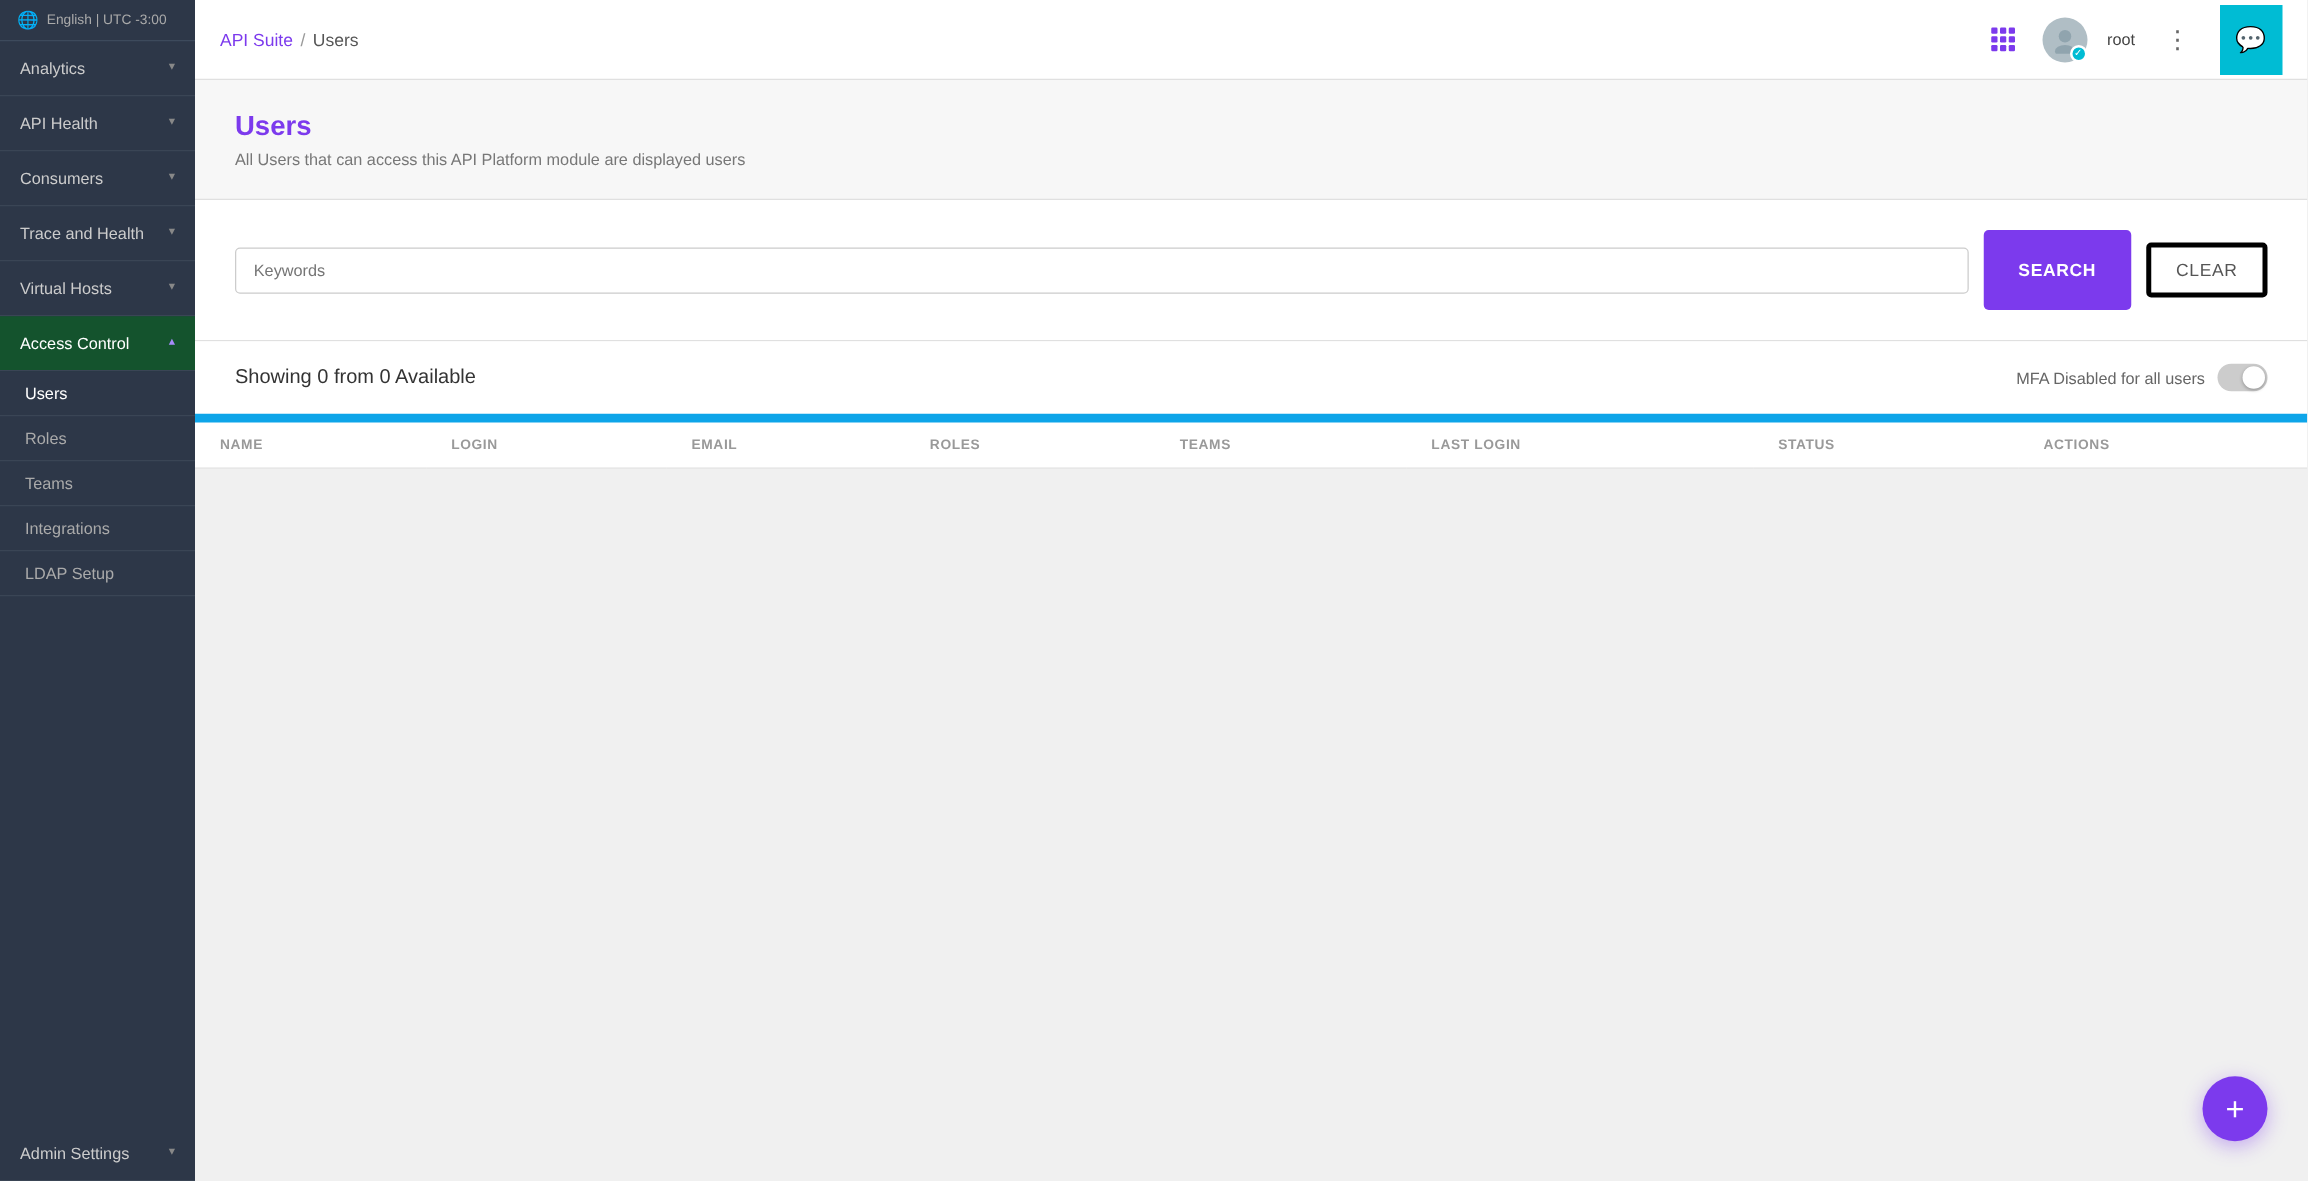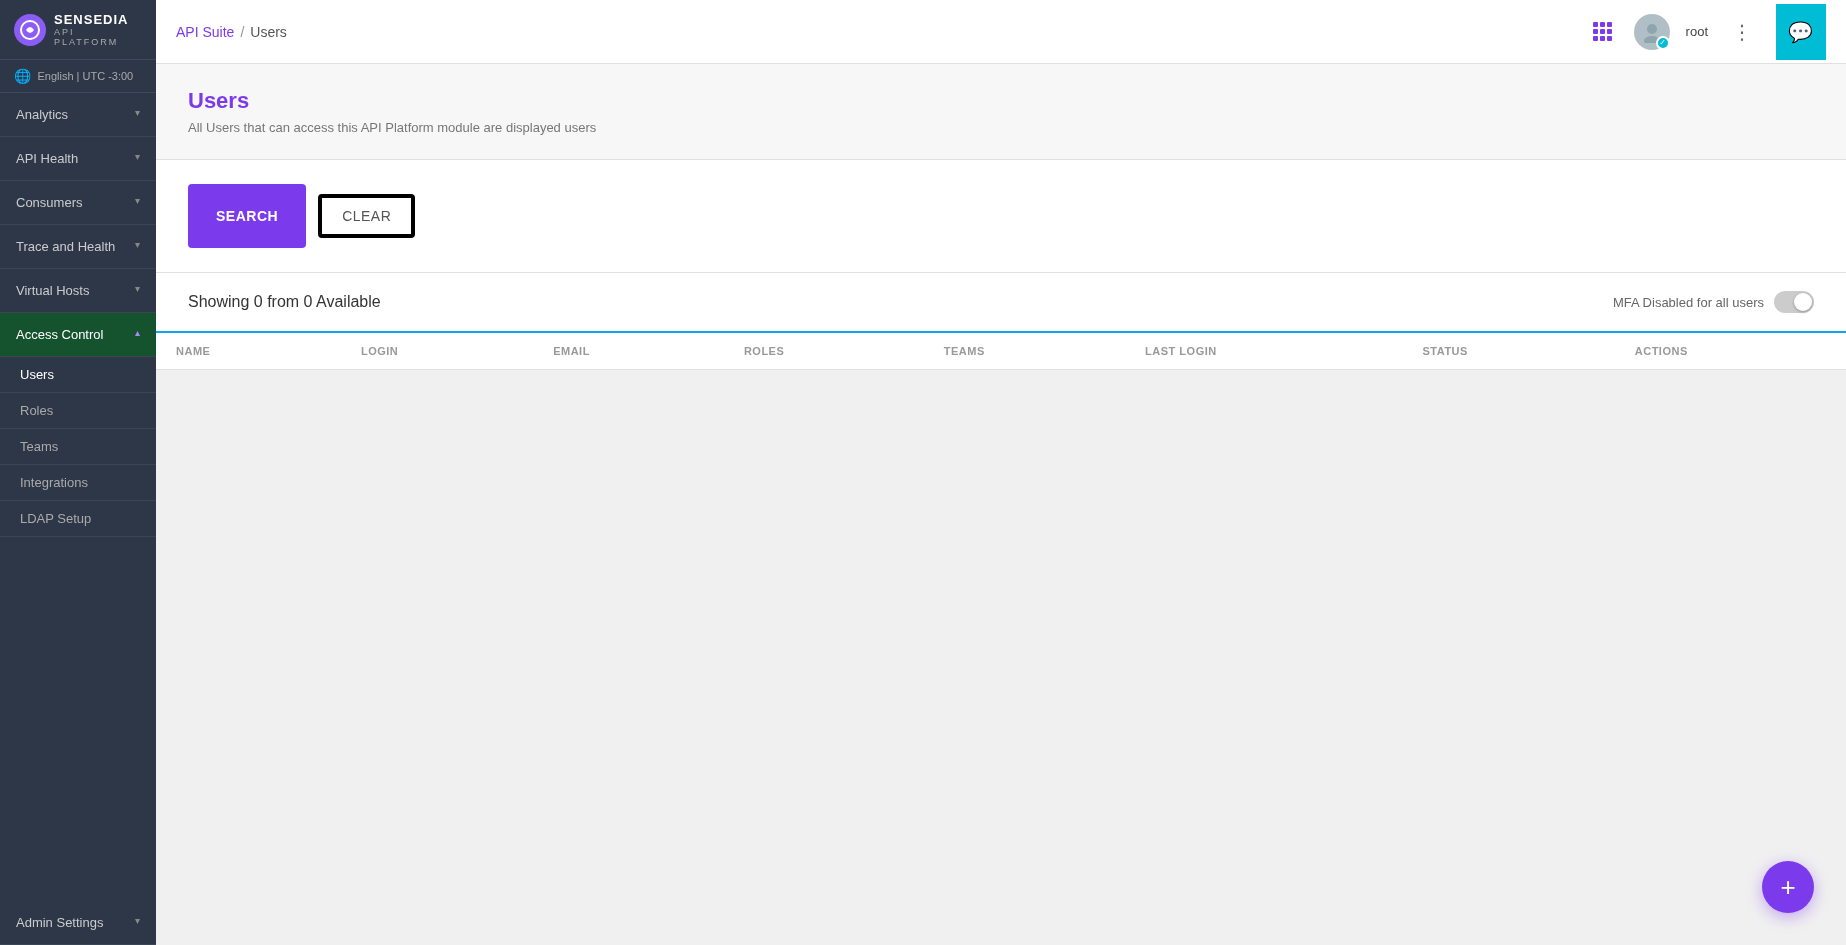--- a/index.html
+++ b/index.html
@@ -210,21 +210,21 @@
       background: #fff;
       margin: 0;
       padding: 0;
     }
 
     .table-header-bar {
       padding: 18px 32px;
       display: flex;
       align-items: center;
       justify-content: space-between;
-      border-bottom: 2px solid #0ea5e9;
+      border-bottom: 7px solid #0ea5e9;
       text-align: right;
     }
     .showing-text { font-size: 16px; color: #333; font-weight: 500; }
 
     .mfa-control {
       display: flex;
       align-items: center;
       gap: 10px;
     }
     .mfa-label { font-size: 13px; color: #666; }
@@ -276,32 +276,20 @@
       color: #fff;
       font-size: 26px;
       box-shadow: 0 4px 16px rgba(124,58,237,0.4);
       z-index: 100;
     }
   </style>
 </head>
 <body>
 
 <nav class="sidebar">
-  <div class="sidebar-logo">
-    <div class="logo-icon">
-      <svg width="20" height="20" viewBox="0 0 20 20" fill="none">
-        <circle cx="10" cy="10" r="9" stroke="#fff" stroke-width="2"></circle>
-        <path d="M6 10 Q10 4 14 10 Q10 16 6 10Z" fill="#fff"></path>
-      </svg>
-    </div>
-    <div>
-      <div class="brand" style="color:#fff;font-size:13px;font-weight:700;letter-spacing:1px;text-transform:uppercase;">sensedia</div>
-      <div style="font-size:9px;color:#aaa;letter-spacing:2px;">API PLATFORM</div>
-    </div>
-  </div>
 
   <div class="sidebar-locale">
     <span class="globe-icon">🌐</span>
     <span>English | UTC -3:00</span>
   </div>
 
   <div class="sidebar-nav">
 
     <div class="nav-item">
       <span>Analytics</span>
@@ -396,20 +384,21 @@
   </header>
 
   <div class="page-content">
 
     <div class="page-header-section">
       <h1 class="page-title">Users</h1>
       <p class="page-subtitle">All Users that can access this API Platform module are displayed users</p>
     </div>
 
     <div class="search-section">
+      <input class="keywords-input" type="text" placeholder="Keywords" style="">
       <button class="search-btn">SEARCH</button>
       <button class="clear-btn">CLEAR</button>
     </div>
 
     <div class="table-section">
       <div class="table-header-bar">
         <span class="showing-text">Showing 0 from 0 Available</span>
         <div class="mfa-control">
           <span class="mfa-label">MFA Disabled for all users</span>
           <div class="toggle-switch">

